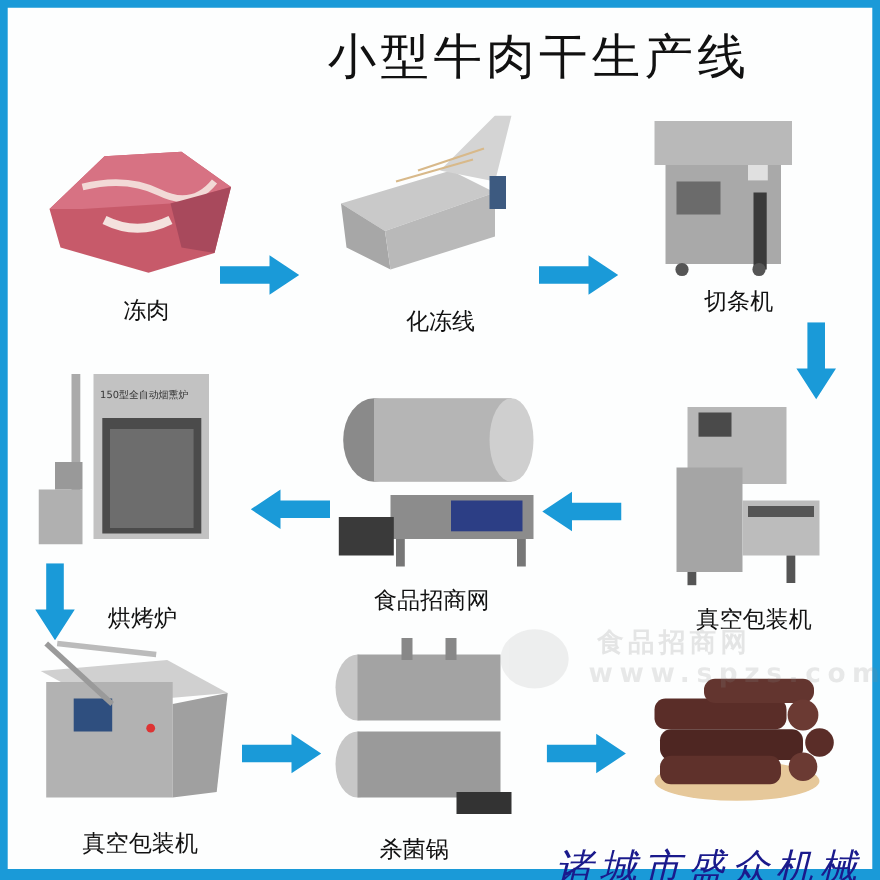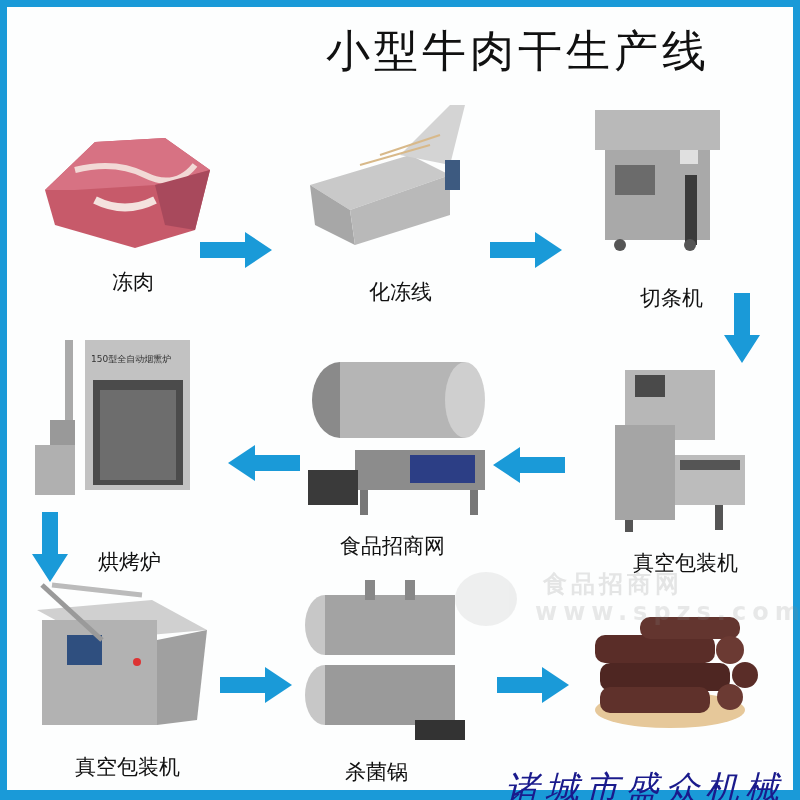--- a/index.html
+++ b/index.html
@@ -1,19 +1,19 @@
 <!DOCTYPE html>
 <html><head>
 <meta charset="utf-8">
 <style>
   * { margin:0; padding:0; box-sizing:border-box; }
   html, body { width:800px; height:800px; overflow:hidden; background:#ffffff; }
   body { position:relative; font-family:"DejaVu Serif", "Liberation Serif", serif; }
   .frame { position:absolute; left:0; top:0; width:800px; height:800px; border:7px solid #1a9ad8; border-bottom-width:10px; background:#fdfefe; }
-  .title { position:absolute; left:270px; top:22px; width:440px; text-align:right; font-size:44px; color:#111; letter-spacing:4px; font-family:"DejaVu Serif", serif; }
+  .title { position:absolute; left:270px; top:22px; width:440px; text-align:center; font-size:44px; color:#111; letter-spacing:4px; font-family:"DejaVu Serif", serif; }
   .label { position:absolute; font-size:21px; color:#111; font-family:"DejaVu Sans", sans-serif; white-space:nowrap; }
   .img { position:absolute; }
   .arrow { position:absolute; }
   .watermark { position:absolute; left:455px; top:568px; width:260px; height:70px; opacity:0.18; }
   .watermark .wm-cn { position:absolute; left:88px; top:0; font-size:24px; color:#777; letter-spacing:4px; font-family:"DejaVu Sans", sans-serif; font-weight:bold; }
   .watermark .wm-url { position:absolute; left:80px; top:30px; font-size:24px; color:#888; letter-spacing:6px; font-family:"DejaVu Sans", sans-serif; font-weight:bold; }
   .watermark .wm-logo { position:absolute; left:0; top:4px; width:62px; height:54px; border-radius:50%; background:#aaa; }
   .company { position:absolute; left:505px; top:766px; font-size:34px; color:#1a1a8c; font-style:italic; font-family:"DejaVu Serif", serif; letter-spacing:6px; white-space:nowrap; }
 </style>
 </head>
@@ -108,21 +108,21 @@
   <rect x="20" y="58" width="130" height="28" rx="10" fill="#4e2622"></rect>
   <rect x="20" y="82" width="110" height="26" rx="10" fill="#5f312b"></rect>
   <rect x="60" y="12" width="100" height="22" rx="10" fill="#63352f"></rect>
   <circle cx="150" cy="45" r="14" fill="#6b3a33"></circle>
   <circle cx="165" cy="70" r="13" fill="#5a2d28"></circle>
   <circle cx="150" cy="92" r="13" fill="#6b3a33"></circle>
 </svg>
 
 <div class="label" style="left:112px;top:268px">冻肉</div>
 <div class="label" style="left:369px;top:278px">化冻线</div>
-<div class="label" style="left:640px;top:284px">切条机</div>
+<div class="label" style="left:640px;top:260px">切条机</div>
 <div class="label" style="left:633px;top:549px">真空包装机</div>
 <div class="label" style="left:340px;top:532px">食品招商网</div>
 <div class="label" style="left:98px;top:548px">烘烤炉</div>
 <div class="label" style="left:75px;top:753px">真空包装机</div>
 <div class="label" style="left:345px;top:758px">杀菌锅</div>
 
 <svg class="arrow" style="left:200px;top:230px" width="75" height="40" viewBox="0 0 75 40">
   <polygon points="0,12 45,12 45,2 72,20 45,38 45,28 0,28" fill="#1a9ad8"></polygon>
 </svg>
 <svg class="arrow" style="left:490px;top:230px" width="75" height="40" viewBox="0 0 75 40">

